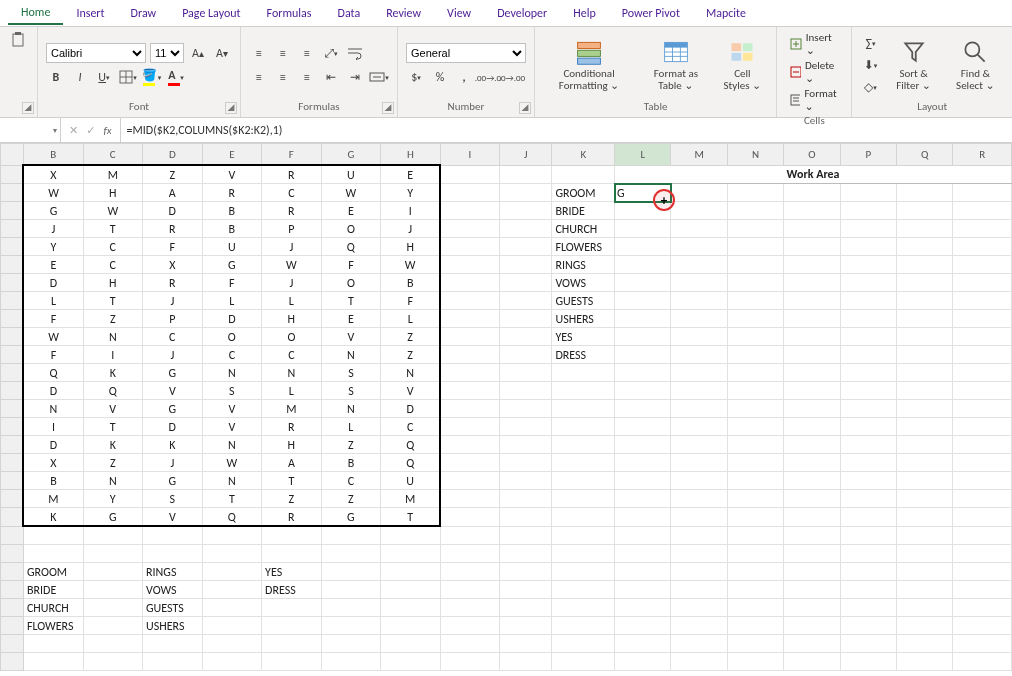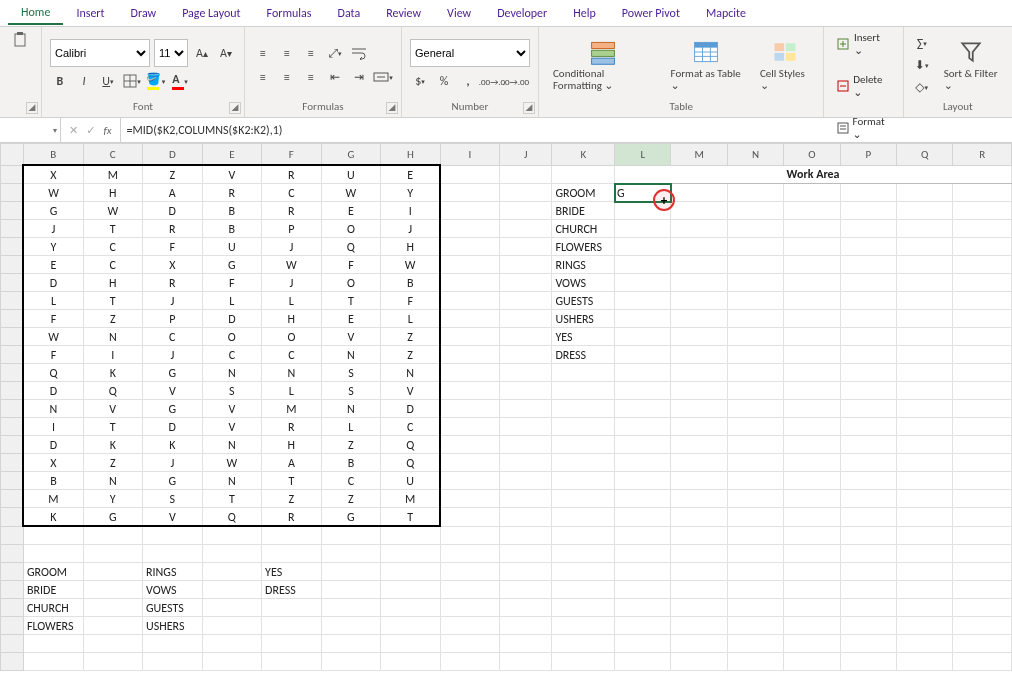--- a/index.html
+++ b/index.html
@@ -6,30 +6,30 @@
 .tabs{display:flex;border-bottom:1px solid #d0d0d0;height:26px;align-items:center;padding-left:8px;gap:0}
 .tab{padding:4px 13px;cursor:pointer;color:#4c1d95}
 .tab.active{color:#217346;border-bottom:2px solid #217346;font-weight:400;background:#fff}
 .ribbon{display:flex;background:#f3f2f1;border-bottom:1px solid #d0d0d0;height:90px}
 .group{border-right:1px solid #d8d8d8;padding:3px 8px 2px;display:flex;flex-direction:column;justify-content:space-between;position:relative}
 .group-label{text-align:center;font-size:11px;color:#666;padding-bottom:2px}
 .group-body{flex:1;display:flex;align-items:center;gap:6px}
 .dialogl{position:absolute;right:3px;bottom:3px;font-size:9px;color:#777;border:1px solid #ccc;width:10px;height:10px;line-height:8px;text-align:center;cursor:pointer}
 .fontbox,.numbox{display:flex;flex-direction:column;gap:4px}
 .row{display:flex;align-items:center;gap:4px}
-select,.combo{font-size:11px;border:1px solid #c0c0c0;background:#fff;height:28px}
+select,.combo{font-size:11px;border:1px solid #c0c0c0;background:#fff;height:20px}
 .fontname{width:100px}
 .fontsize{width:34px}
 .btn{width:20px;height:20px;display:flex;align-items:center;justify-content:center;cursor:pointer;color:#444}
 .splitv{display:flex;flex-direction:column;gap:1px}
 .yell{background:#ffff00;width:12px;height:3px}
 .redl{background:#ff0000;width:12px;height:3px}
-.bigbtn{display:flex;flex-direction:column;align-items:center;justify-content:center;gap:2px;padding:2px 6px;cursor:pointer;font-size:11px;color:#444;text-align:left;line-height:1.1}
+.bigbtn{display:flex;flex-direction:column;align-items:center;justify-content:center;gap:2px;padding:2px 6px;cursor:pointer;font-size:11px;color:#444;text-align:center;line-height:1.1}
 .bigbtn svg{width:28px;height:28px}
-.cellsgrp{display:flex;flex-direction:column;gap:14px;font-size:11px}
+.cellsgrp{display:flex;flex-direction:column;gap:0;font-size:11px}
 .cellsitm{display:flex;align-items:center;gap:4px;padding:1px 4px;cursor:pointer}
 .editcol{display:flex;flex-direction:column;gap:2px}
 .formula-bar{display:flex;align-items:center;height:24px;border-bottom:1px solid #d0d0d0;background:#fff}
 .namebox{width:52px;border-right:1px solid #d0d0d0;height:100%;display:flex;align-items:center;padding:0 4px;position:relative}
 .namebox::after{content:"▾";position:absolute;right:3px;font-size:8px;color:#777}
 .fx-btns{display:flex;align-items:center;gap:8px;padding:0 8px;border-right:1px solid #d0d0d0;height:100%;color:#777}
 .fx-btns span{cursor:pointer;font-size:11px}
 .fx{font-style:italic;color:#666}
 .formula-input{flex:1;padding:17px 6px;height:100%;display:flex;align-items:center;font-size:12px}
 .grid-wrap{position:relative;height:534px;overflow:hidden}
@@ -259,20 +259,27 @@
       <div class="editcol">
         <div class="btn">∑<span style="font-size:7px">▾</span></div>
         <div class="btn">⬇<span style="font-size:7px">▾</span></div>
         <div class="btn">◇<span style="font-size:7px">▾</span></div>
       </div>
       <div class="bigbtn">
         <svg viewBox="0 0 32 32">
             <path d="M6 6h20l-8 10v10l-4-3v-7z" fill="none" stroke="#555" stroke-width="2"></path>
           </svg>
         <span>Sort &amp; Filter ⌄</span>
+      </div>
+      <div class="bigbtn">
+        <svg viewBox="0 0 32 32">
+            <circle cx="13" cy="13" r="8" fill="none" stroke="#555" stroke-width="2"></circle>
+            <path d="M19 19l8 8" stroke="#555" stroke-width="2"></path>
+          </svg>
+        <span>Find &amp; Select ⌄</span>
       </div>
     </div>
     <div class="group-label">Layout</div>
   </div>
 </div>
 
 <div class="formula-bar">
   <div class="namebox">
       <span></span>
     </div>

